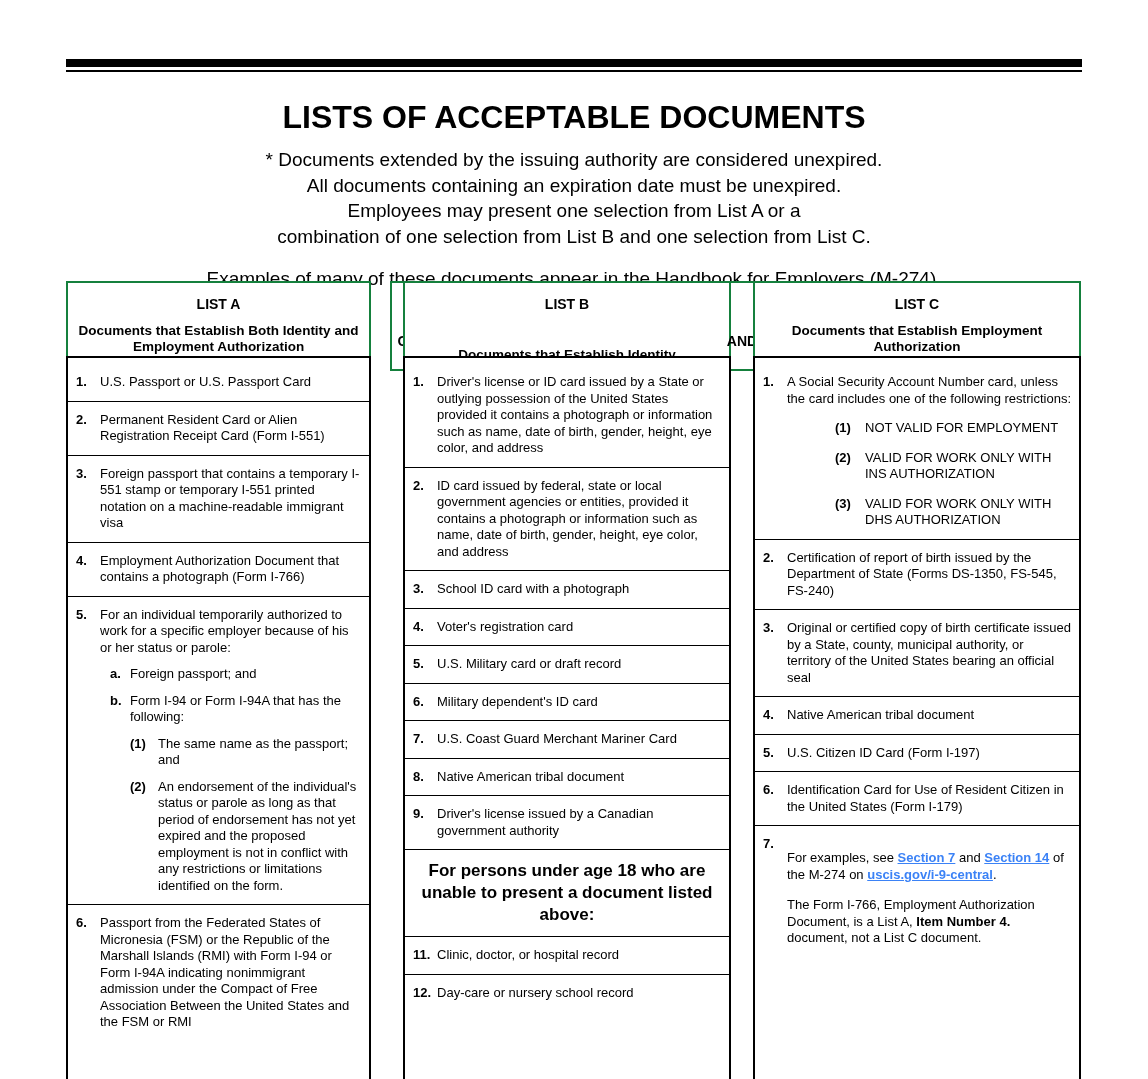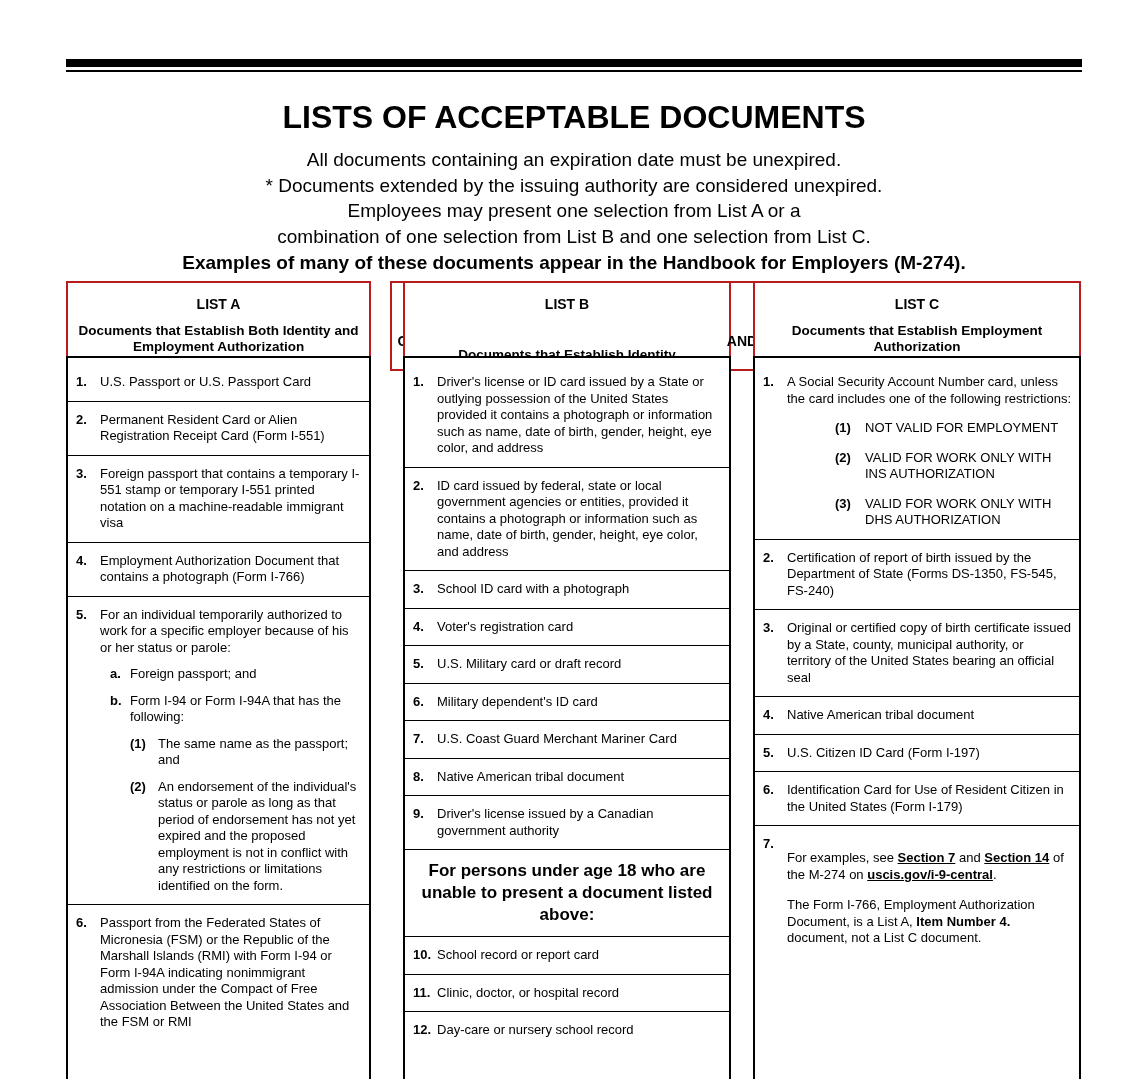--- a/index.html
+++ b/index.html
@@ -10,26 +10,26 @@
   }
   
   .top-rule { position:absolute; left:66px; top:59px; width:1016px; }
   .rule-thick { height:8px; background:#000; }
   .rule-thin  { height:2px; background:#000; margin-top:3px; }
 
   
   .intro { position:absolute; left:0; top:99px; width:100%; text-align:center; }
   .doc-title { margin:0 0 11px 0; font-size:32px; font-weight:bold; }
   .intro p { margin:0; font-size:19px; line-height:25.5px; }
-  .intro p.emph { font-weight:bold; margin-top:1px; }
+  .intro p.emph { font-weight:normal; margin-top:17px; }
 
   
   .th {
     position:absolute; top:281px; height:90px; box-sizing:border-box;
-    border:2px solid #b91c1c; background:#fff;
+    border:2px solid #15803d; background:#fff;
     display:flex; flex-direction:column; align-items:center; text-align:center;
   }
   .th-a  { left:66px;  width:305px; }
   .th-or { left:390px; width:36px; justify-content:flex-end; padding-bottom:20px; }
   .th-b  { left:403px; width:328px;gap:32px; }
   .th-and{ left:729px; width:26px; justify-content:flex-end; padding-bottom:20px; }
   .th-c  { left:753px; width:328px; }
   .list-title { font-size:14px; font-weight:bold; margin-top:13px; }
   .list-sub   { flex:1; display:flex; align-items:center; justify-content:center;
                 font-size:13.5px; font-weight:bold; line-height:15.5px; padding:2px 6px 6px 6px; }
@@ -56,37 +56,37 @@
   .sub > .num { min-width:14px; }
   .subsub { display:flex; margin-top:10px; }
   .subsub > .num { min-width:22px; }
 
   .restr { display:flex; margin-left:48px; margin-top:13px; }
   .restr > .num { min-width:24px; }
 
   .b-head { text-align:center; font-weight:bold; font-size:17px; line-height:22px; padding:10px 16px; }
 
   .note { margin-top:14px; }
-  .lnk { color:#000000; font-weight:bold; text-decoration:underline; cursor:pointer; }
+  .lnk { color:#3b82f6; font-weight:bold; text-decoration:underline; cursor:pointer; }
   .bold-seg { font-weight:bold; }
 </style>
 </head>
 <body>
 
 <div class="page">
 
   <div class="top-rule">
     <div class="rule-thick"></div>
     <div class="rule-thin"></div>
   </div>
 
   <div class="intro">
     <h1 class="doc-title">LISTS OF ACCEPTABLE DOCUMENTS</h1>
+    <p>* Documents extended by the issuing authority are considered unexpired.</p>
     <p>All documents containing an expiration date must be unexpired.</p>
-    <p>* Documents extended by the issuing authority are considered unexpired.</p>
     <p>Employees may present one selection from List A or a</p>
     <p>combination of one selection from List B and one selection from List C.</p>
     <p class="emph">Examples of many of these documents appear in the Handbook for Employers (M-274).</p>
   </div>
 
   <div class="th th-a">
     <div class="list-title">LIST A</div>
     <div class="list-sub">Documents that Establish Both Identity and Employment Authorization</div>
   </div>
   <div class="th th-or">
@@ -183,24 +183,20 @@
     <div class="row item">
       <div class="num">8.</div>
       <div class="txt">Native American tribal document</div>
     </div>
     <div class="row item">
       <div class="num">9.</div>
       <div class="txt">Driver's license issued by a Canadian government authority</div>
     </div>
     <div class="row b-head">For persons under age 18 who are unable to present a document listed above:</div>
     <div class="row item">
-      <div class="num">10.</div>
-      <div class="txt">School record or report card</div>
-    </div>
-    <div class="row item">
       <div class="num">11.</div>
       <div class="txt">Clinic, doctor, or hospital record</div>
     </div>
     <div class="row item">
       <div class="num">12.</div>
       <div class="txt">Day-care or nursery school record</div>
     </div>
   </div>
 
   <div class="col col-c">

